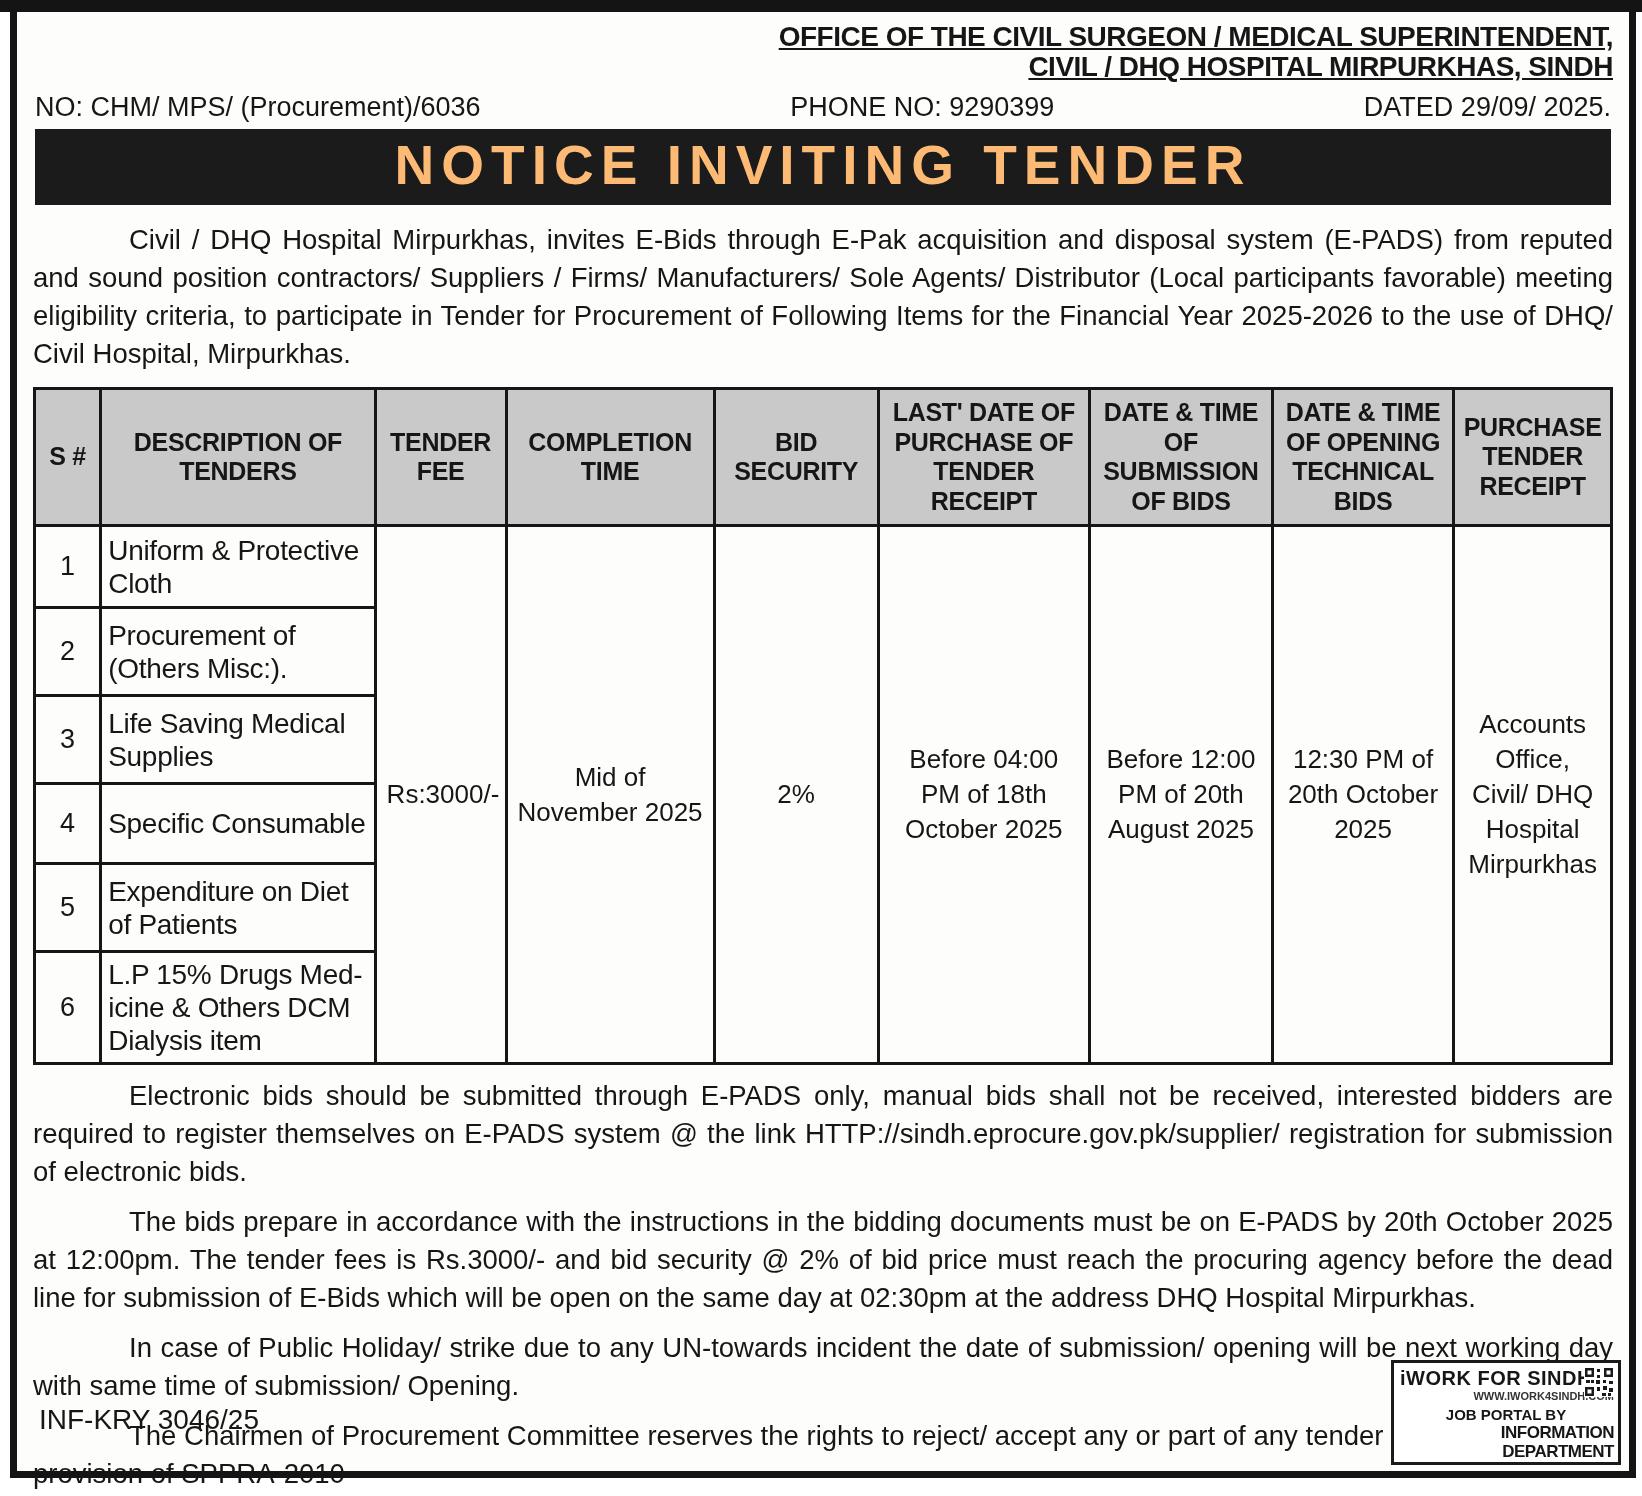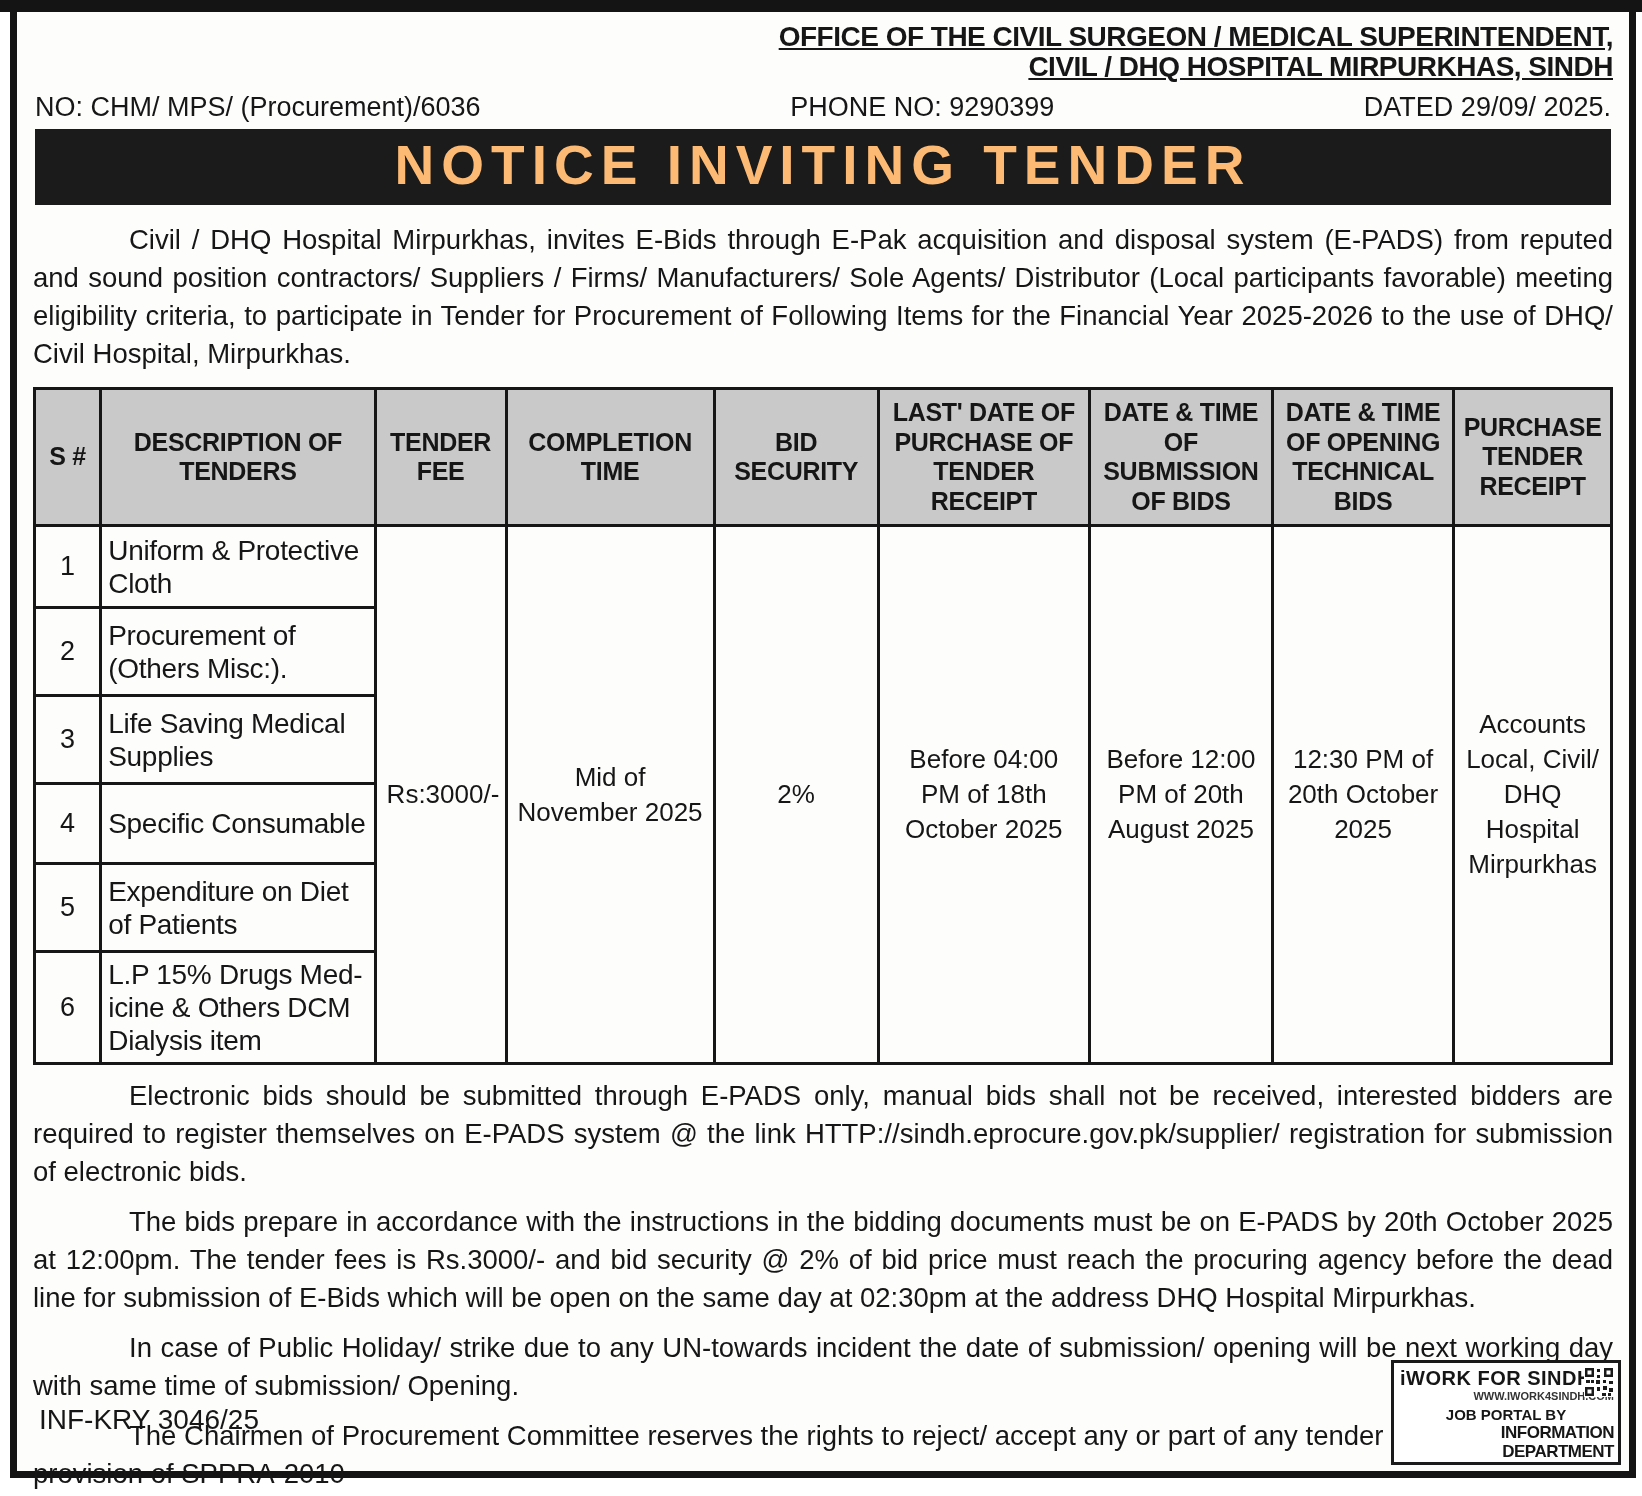--- a/index.html
+++ b/index.html
@@ -111,21 +111,21 @@
     <tbody>
       <tr style="height:82px;">
         <td class="sno">1</td>
         <td class="desc">Uniform &amp; Protective Cloth</td>
         <td class="merged" rowspan="6">Rs:3000/-</td>
         <td class="merged" rowspan="6">Mid of November 2025</td>
         <td class="merged" rowspan="6">2%</td>
         <td class="merged" rowspan="6">Before 04:00 PM of 18th October 2025</td>
         <td class="merged" rowspan="6">Before 12:00 PM of 20th August 2025</td>
         <td class="merged" rowspan="6">12:30 PM of 20th October 2025</td>
-        <td class="merged" rowspan="6">Accounts Local, Civil/ DHQ Hospital Mirpurkhas</td>
+        <td class="merged" rowspan="6">Accounts Office, Civil/ DHQ Hospital Mirpurkhas</td>
       </tr>
       <tr style="height:88px;">
         <td class="sno">2</td>
         <td class="desc">Procurement of (Others Misc:).</td>
       </tr>
       <tr style="height:88px;">
         <td class="sno">3</td>
         <td class="desc">Life Saving Medical Supplies</td>
       </tr>
       <tr style="height:80px;">

